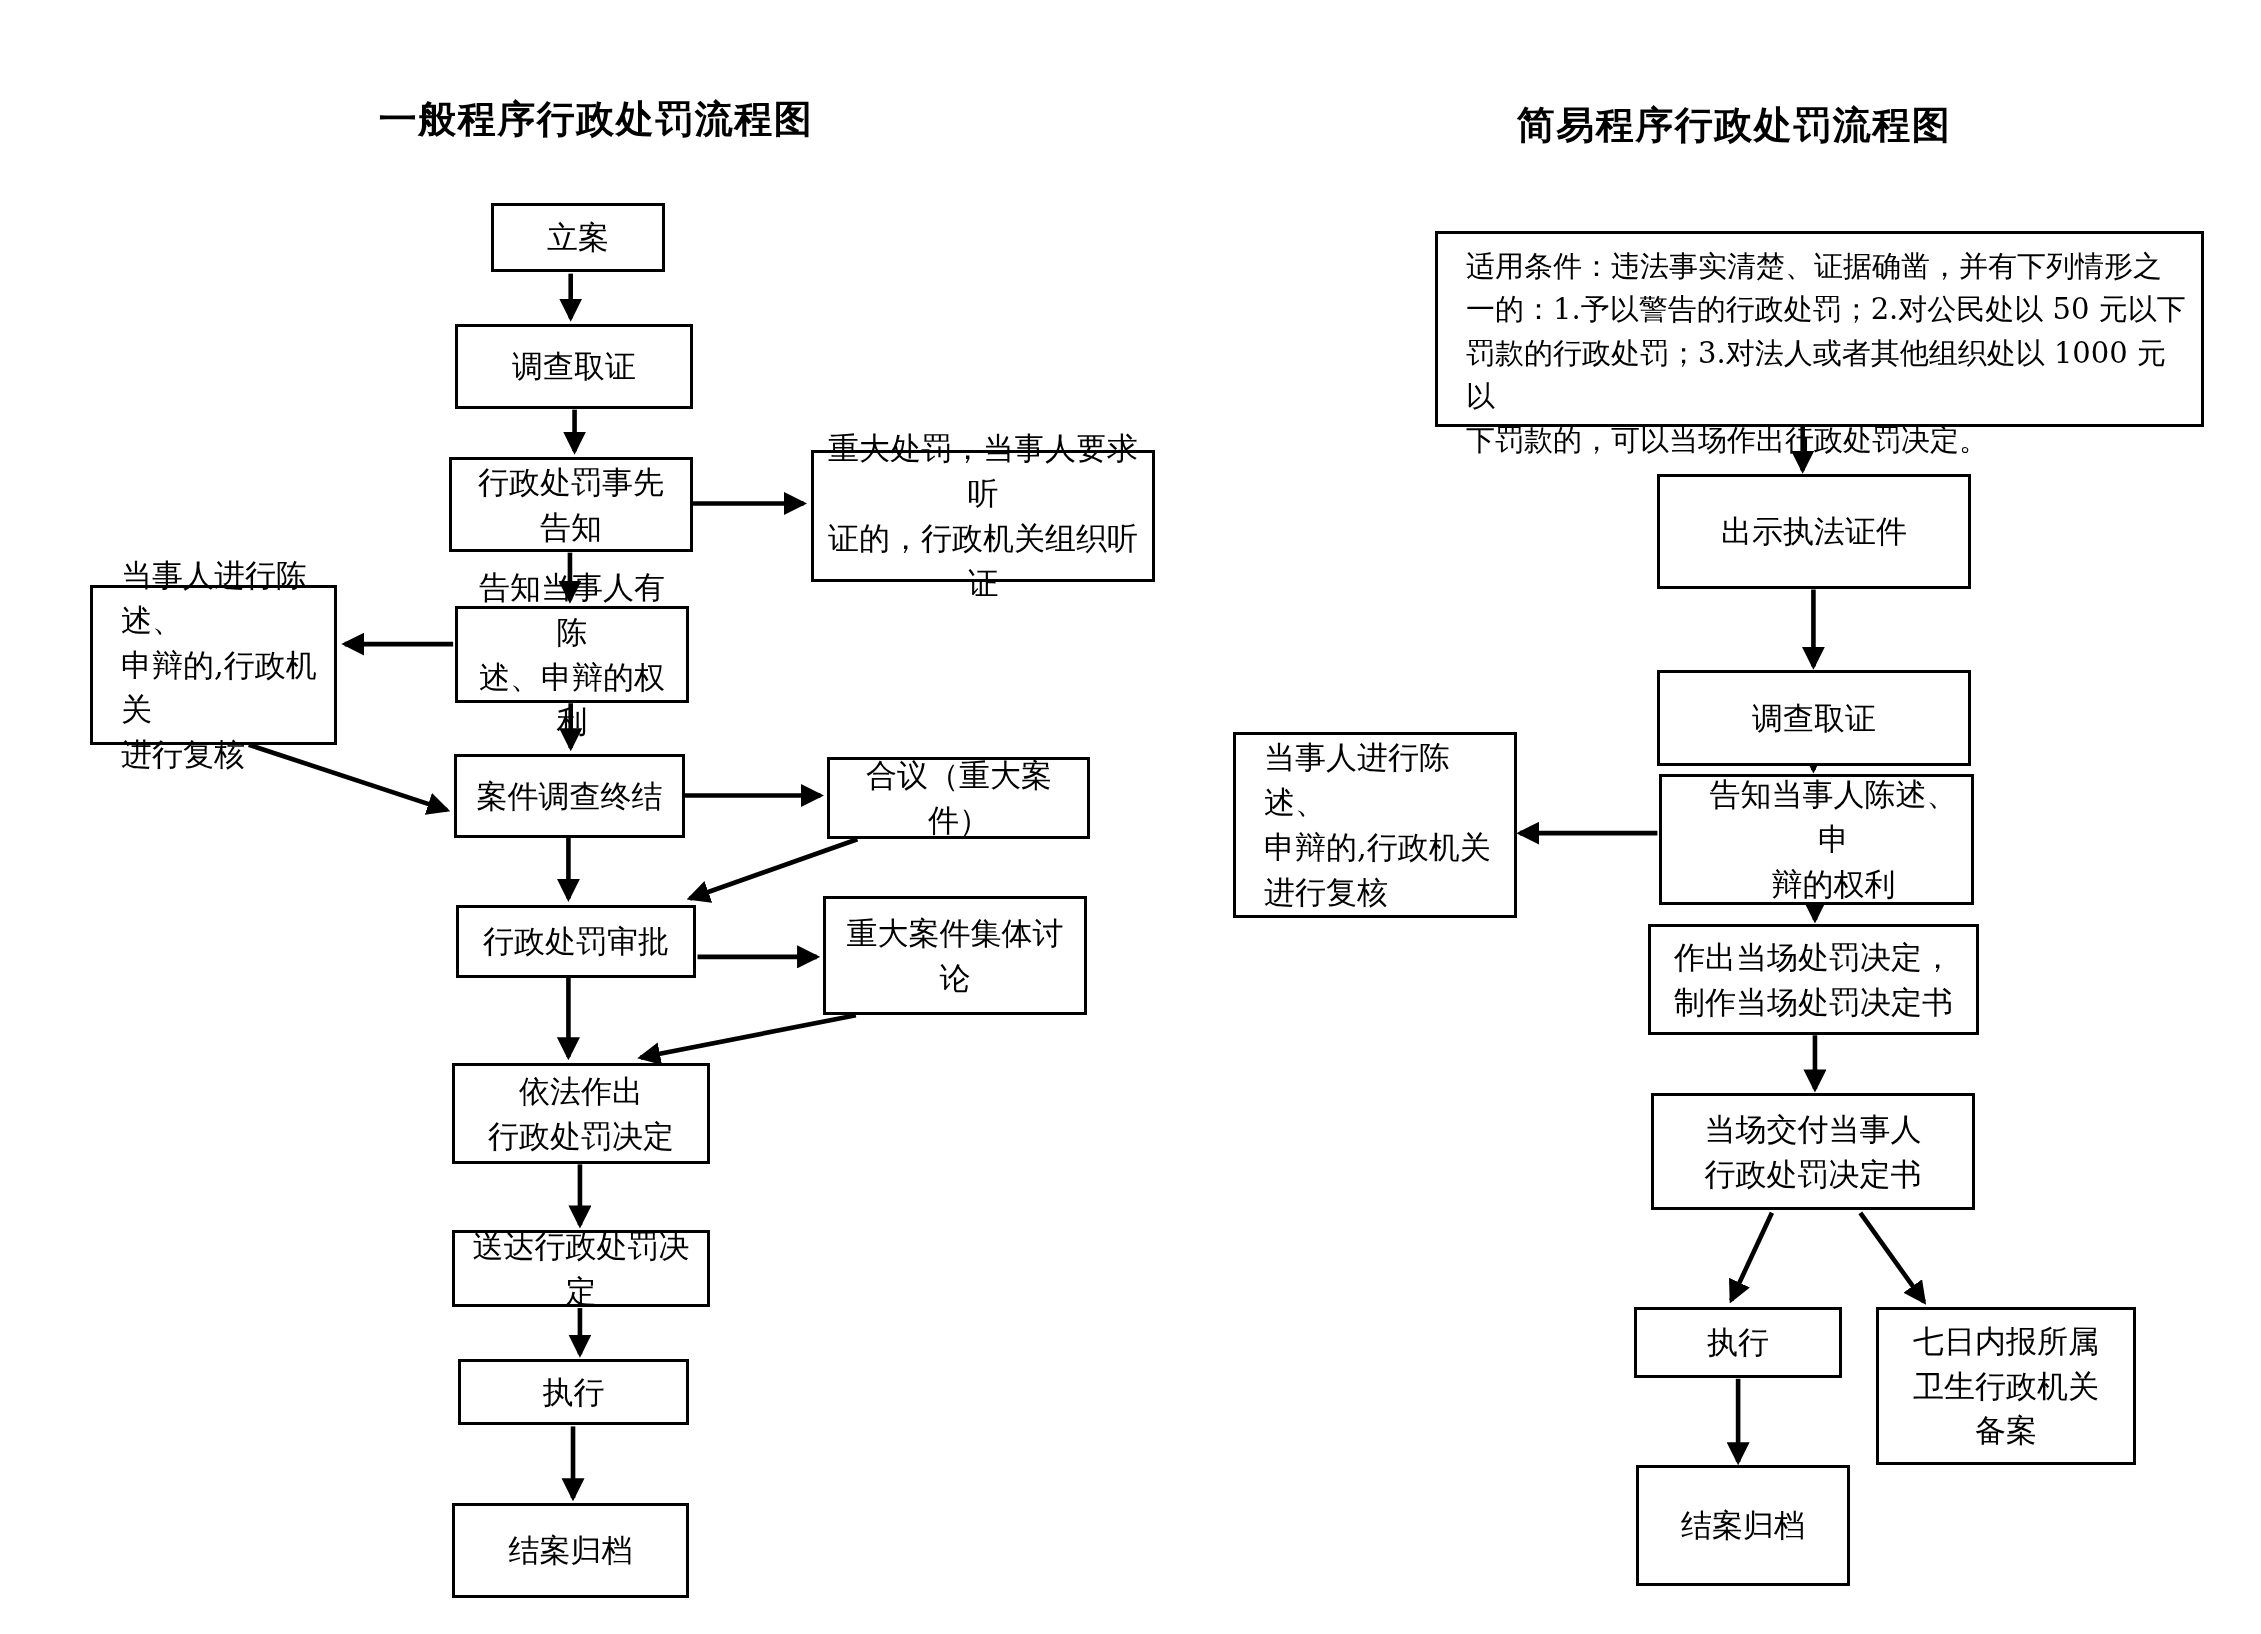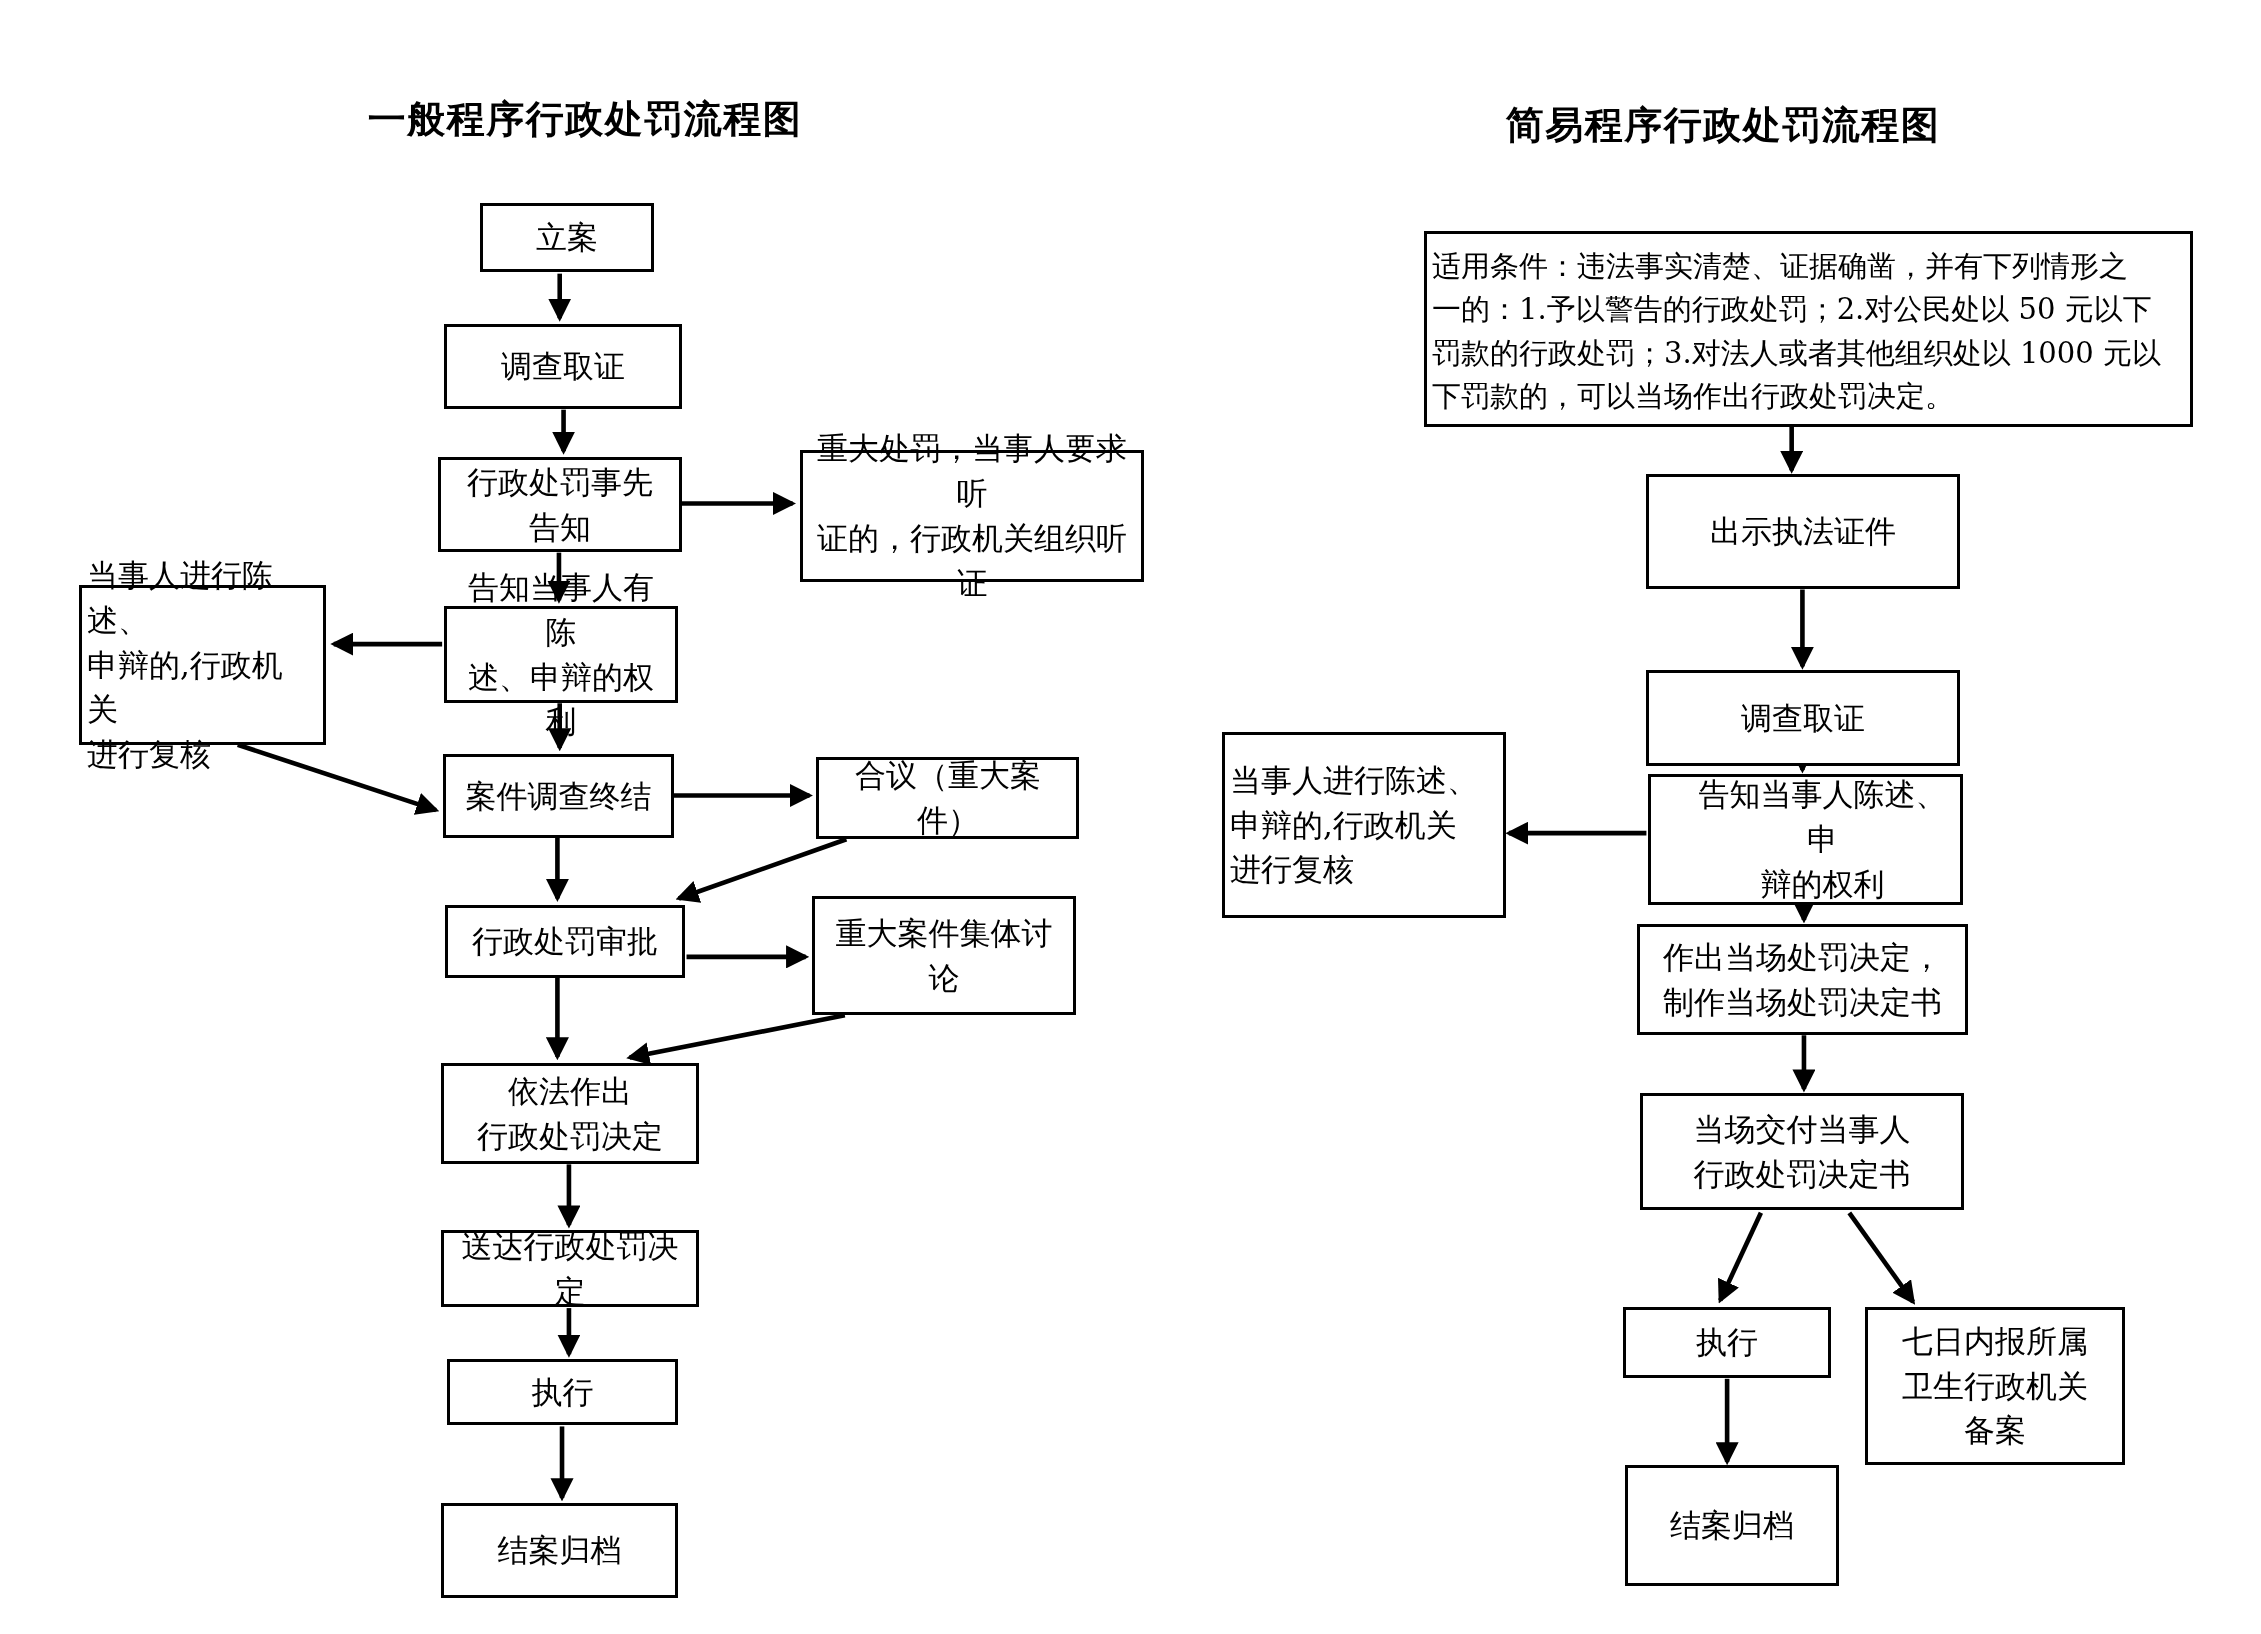--- a/index.html
+++ b/index.html
@@ -1,28 +1,28 @@
 <!DOCTYPE html>
 <html style="font-size:12.3px"><head>
 <meta charset="utf-8">
 <style>
   html,body{margin:0;padding:0;background:#ffffff;}
   body{width:2261px;height:1634px;position:relative;overflow:hidden;
        font-family:"DejaVu Serif","Liberation Serif",serif;color:#000;}
-  .canvas{position:absolute;left:1px;top:0;width:2045px;height:1634px;background:#fff;}
+  .canvas{position:absolute;left:12px;top:0;width:2045px;height:1634px;background:#fff;}
   .arrows{position:absolute;left:0;top:0;width:2261px;height:1634px;pointer-events:none;}
   .chart-title{position:absolute;text-align:center;
        font-family:"Liberation Sans","DejaVu Sans",sans-serif;
        font-weight:bold;font-size:38px;letter-spacing:1.5px;white-space:nowrap;}
   .box{position:absolute;border:3.8px solid #000;background:#fff;
        display:flex;align-items:center;justify-content:center;
        text-align:center;font-size:31px;line-height:1.45;
        white-space:pre-line;box-sizing:border-box;padding:4.6px 10.8px;}
   .box.thin{border-width:3.1px;}
-  .box.align-left{justify-content:flex-start;text-align:left;padding-left:5px;padding-right:12.3px;}
+  .box.align-left{justify-content:flex-start;text-align:left;padding-left:28px;padding-right:12.3px;}
   .box.cond{font-size:29px;line-height:1.5;align-items:flex-start;padding-top:10.8px;}
 </style>
 </head>
 <body>
 
 <div class="canvas">
 
   <svg class="arrows" width="2261" height="1634" viewBox="0 0 2942 2126" xmlns="http://www.w3.org/2000/svg">
     <defs>
       <marker id="ah" viewBox="0 0 10 10" refX="8.5" refY="5" markerWidth="5" markerHeight="5" orient="auto">

